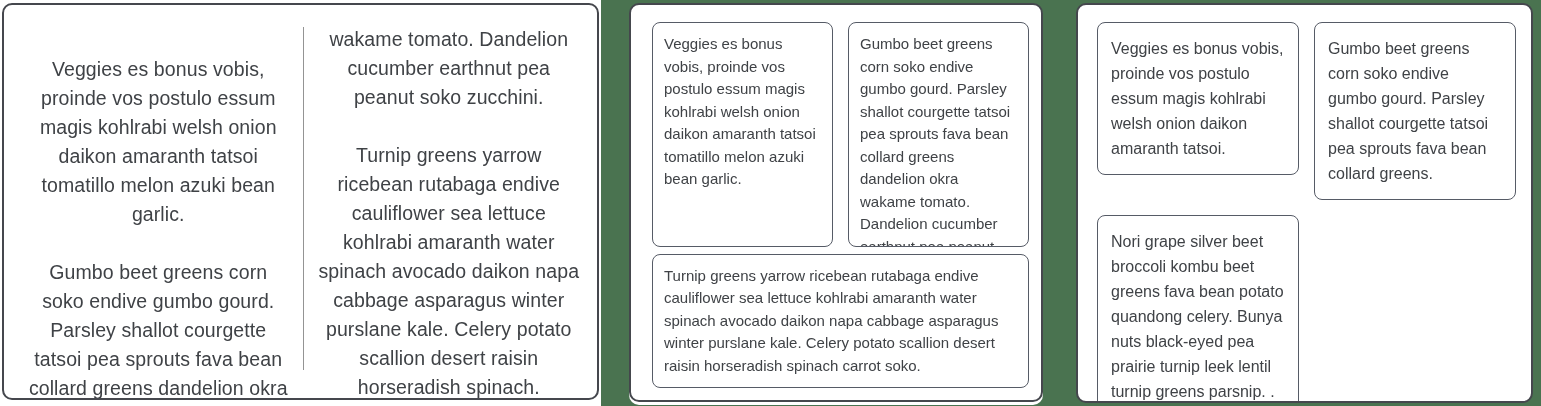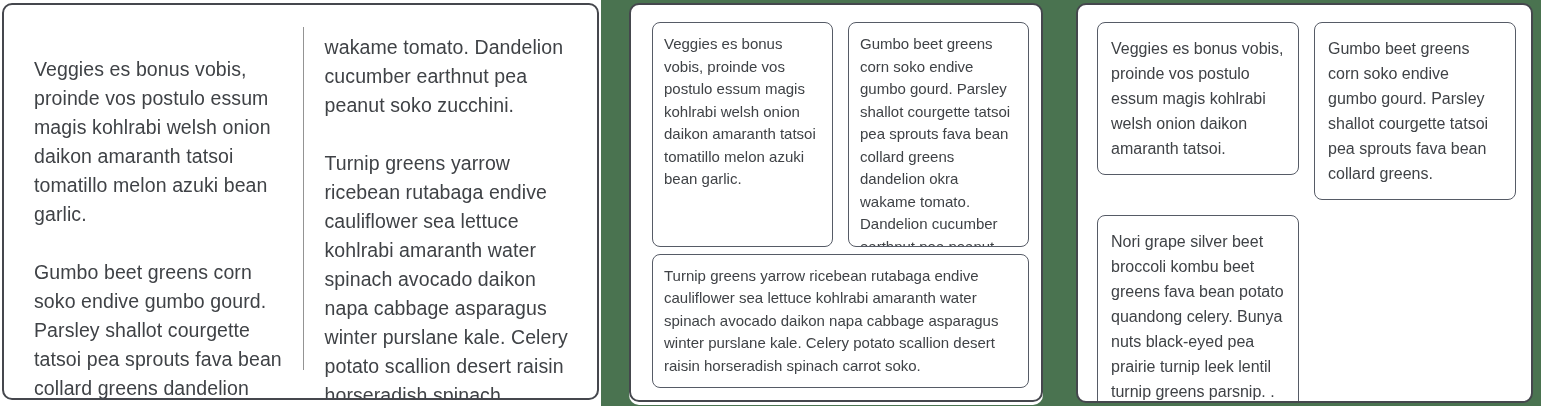--- a/index.html
+++ b/index.html
@@ -20,21 +20,21 @@
     border-radius: 10px;
   }
   .card1 {
     width: 597px; height: 397px;
     padding: 20px 16px 18px 22px;
     display: flex;
     color: var(--text, #3f4246);
     overflow: hidden;
   }
   .card1 .col { flex: 1 1 0; font-size: 19.5px; line-height: 29px; letter-spacing: .1px; }
-  .col p { margin: 8px; }
+  .col p { margin: 0; text-align: center; }
   .col1 { padding-right: 12px; }
   .col2 { padding-left: 13px; }
   .colrule { width: 1px; background: var(--column_rule, #949494); margin: 2px 0 10px 0; }
   .first-offset { margin-top: 30px !important; }
   .para-gap { margin-top: 29px !important; }
 
   
   .card2 {
     width: 414px; height: 399px;
     margin: 3px 33px 2px 28px;

